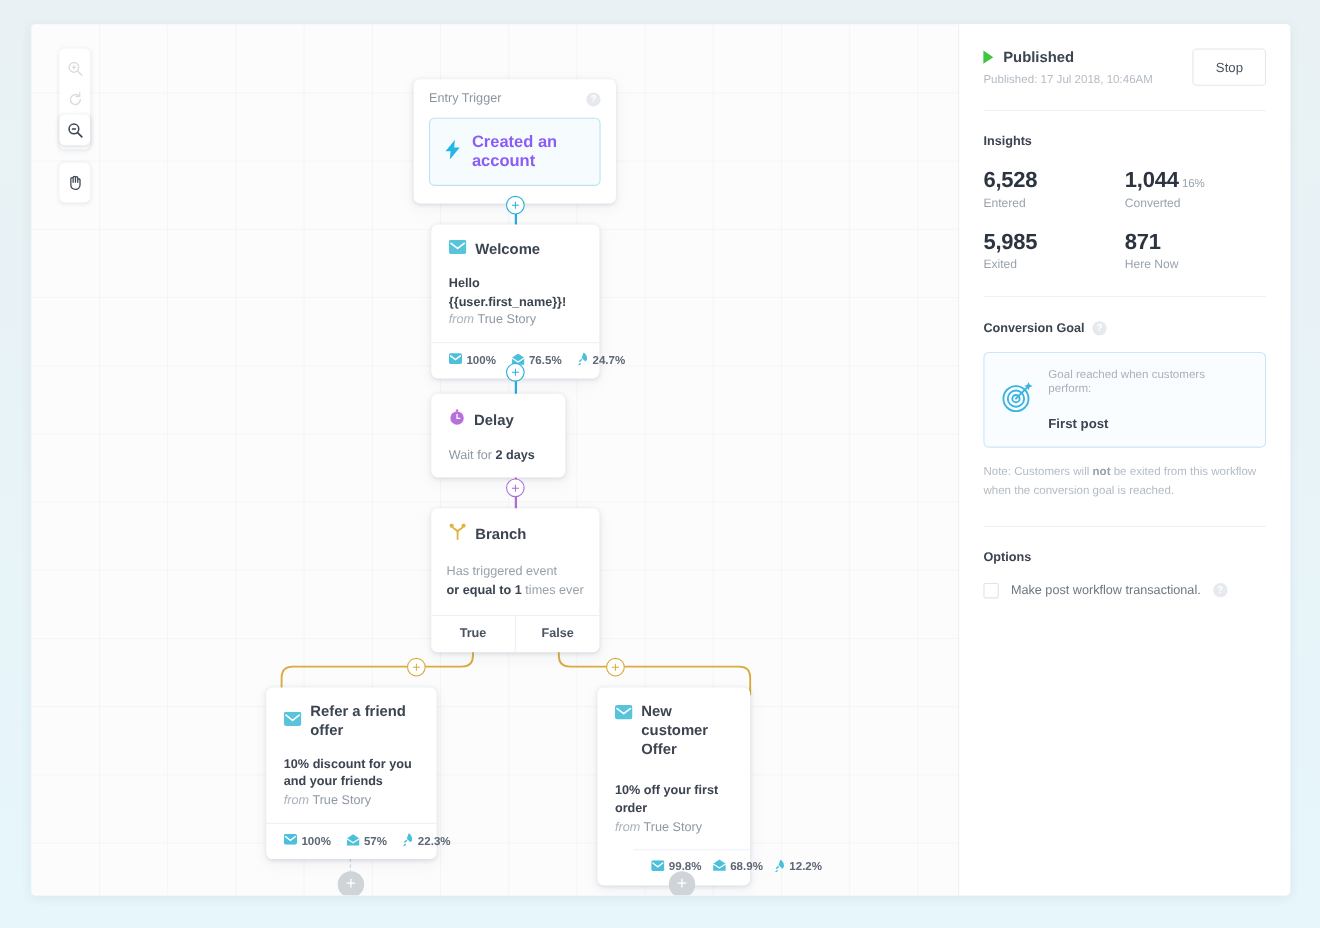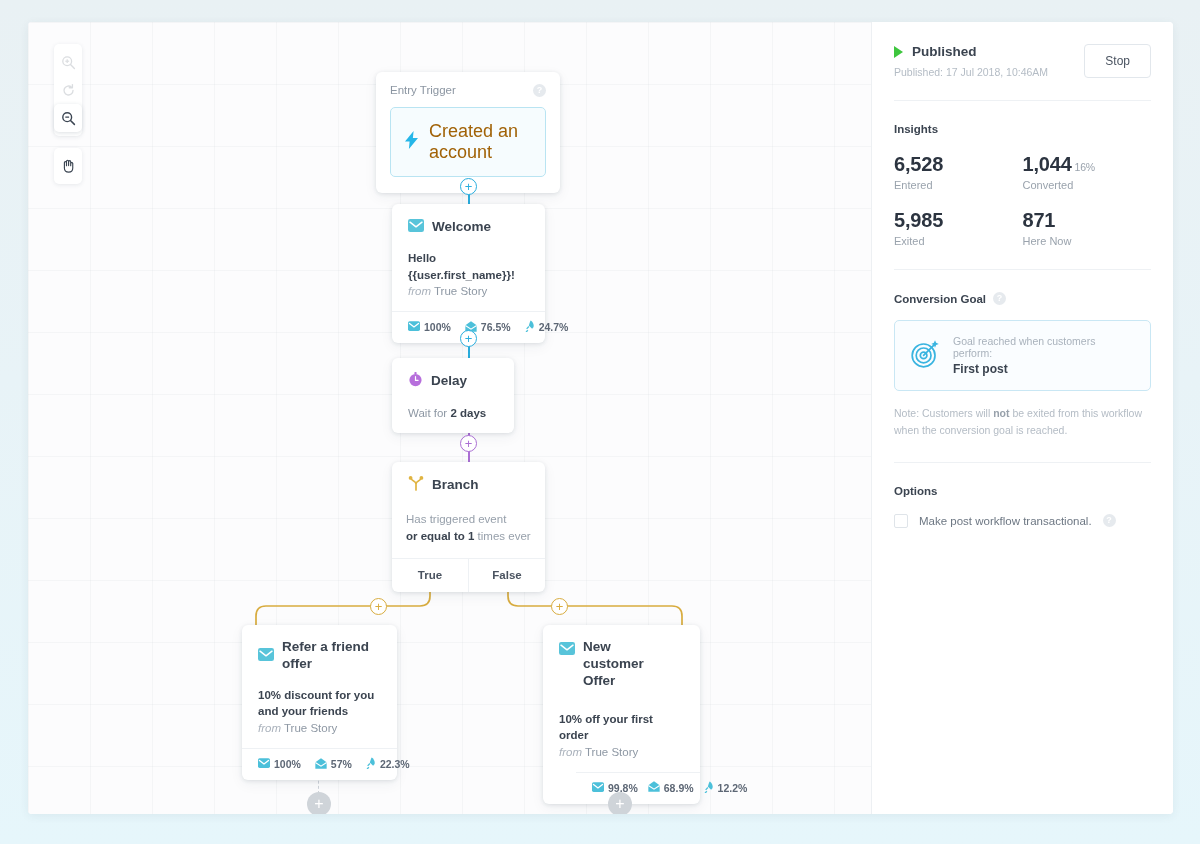--- a/index.html
+++ b/index.html
@@ -100,27 +100,27 @@
   }
   #entry .row { display:flex; justify-content:space-between; align-items:flex-start; }
   .trigger-box {
     margin: 10px 14px 16px 14px;
     border: 1px solid #b9e4f2;
     background: #f6fcfe;
     border-radius: 5px;
     padding: 13px 14px;
     display:flex; align-items:center; gap:10px;
   }
-  .trigger-box .t-text { font-size: 18px; font-weight: normal; color:#a16207; }
+  .trigger-box .t-text { font-size: 15px; font-weight: bold; color:#8b5cf6; }
 
   #welcome { left: 364px; top: 182px; width: 153px; }
   #delay   { left: 364px; top: 336px; width: 122px; }
   #branch  { left: 364px; top: 440px; width: 153px; }
   #refer   { left: 214px; top: 603px; width: 155px; }
-  #newcust { left: 515px; top: 603px; width: 157px; }
+  #newcust { left: 515px; top: 603px; width: 139px; }
 
   .branch-cond { padding: 16px 14px 12px 14px; font-size: 11.5px; line-height: 1.5; }
   .branch-cond .soft { color:#97a0ab; }
   .branch-cond .strong { color:#3b4450; font-weight: bold; }
   .branch-outs { display:flex; border-top:1px solid #eef1f4; }
   .branch-outs div {
     flex:1; text-align:center; padding: 10px 0 11px 0;
     font-size: 11.5px; font-weight:bold; color:#4a5360; cursor:pointer;
   }
   .branch-outs div + div { border-left: 1px solid #eef1f4; }
@@ -174,21 +174,21 @@
   .ins-num .pct { font-size: 10.5px; font-weight:normal; color:#9aa3ad; margin-left:3px; }
   .ins-lbl { font-size: 11px; color:#9aa3ad; margin-top: 3px; }
 
   .goal-head { display:flex; align-items:center; gap:7px; }
   .goal-card {
     margin-top: 15px;
     border:1px solid #c9e7f4; background:#fafdff; border-radius:5px;
     padding: 14px 15px; display:flex; align-items:center; gap:13px;
   }
   .goal-t1 { font-size: 10.5px; color:#a9b2bc; }
-  .goal-t2 { font-size: 12px; font-weight:bold; color:#3b4450; margin-top:3px; }
+  .goal-t2 { font-size: 12px; font-weight:bold; color:#3b4450; margin-top:19px; }
   .note { margin-top: 14px; font-size: 10.5px; color:#b4bcc5; line-height:1.65; }
   .note b { color:#98a1ab; }
   .opt-row { display:flex; align-items:center; gap:11px; margin-top: 17px; }
   .cbox { width:14px; height:14px; border:1px solid #dfe4e9; border-radius:2px; background:#fff; cursor:pointer; flex:none; }
   .opt-lbl { font-size: 11.5px; color:#6d7783; }
 </style>
 </head>
 <body>
 
 <div id="app">

